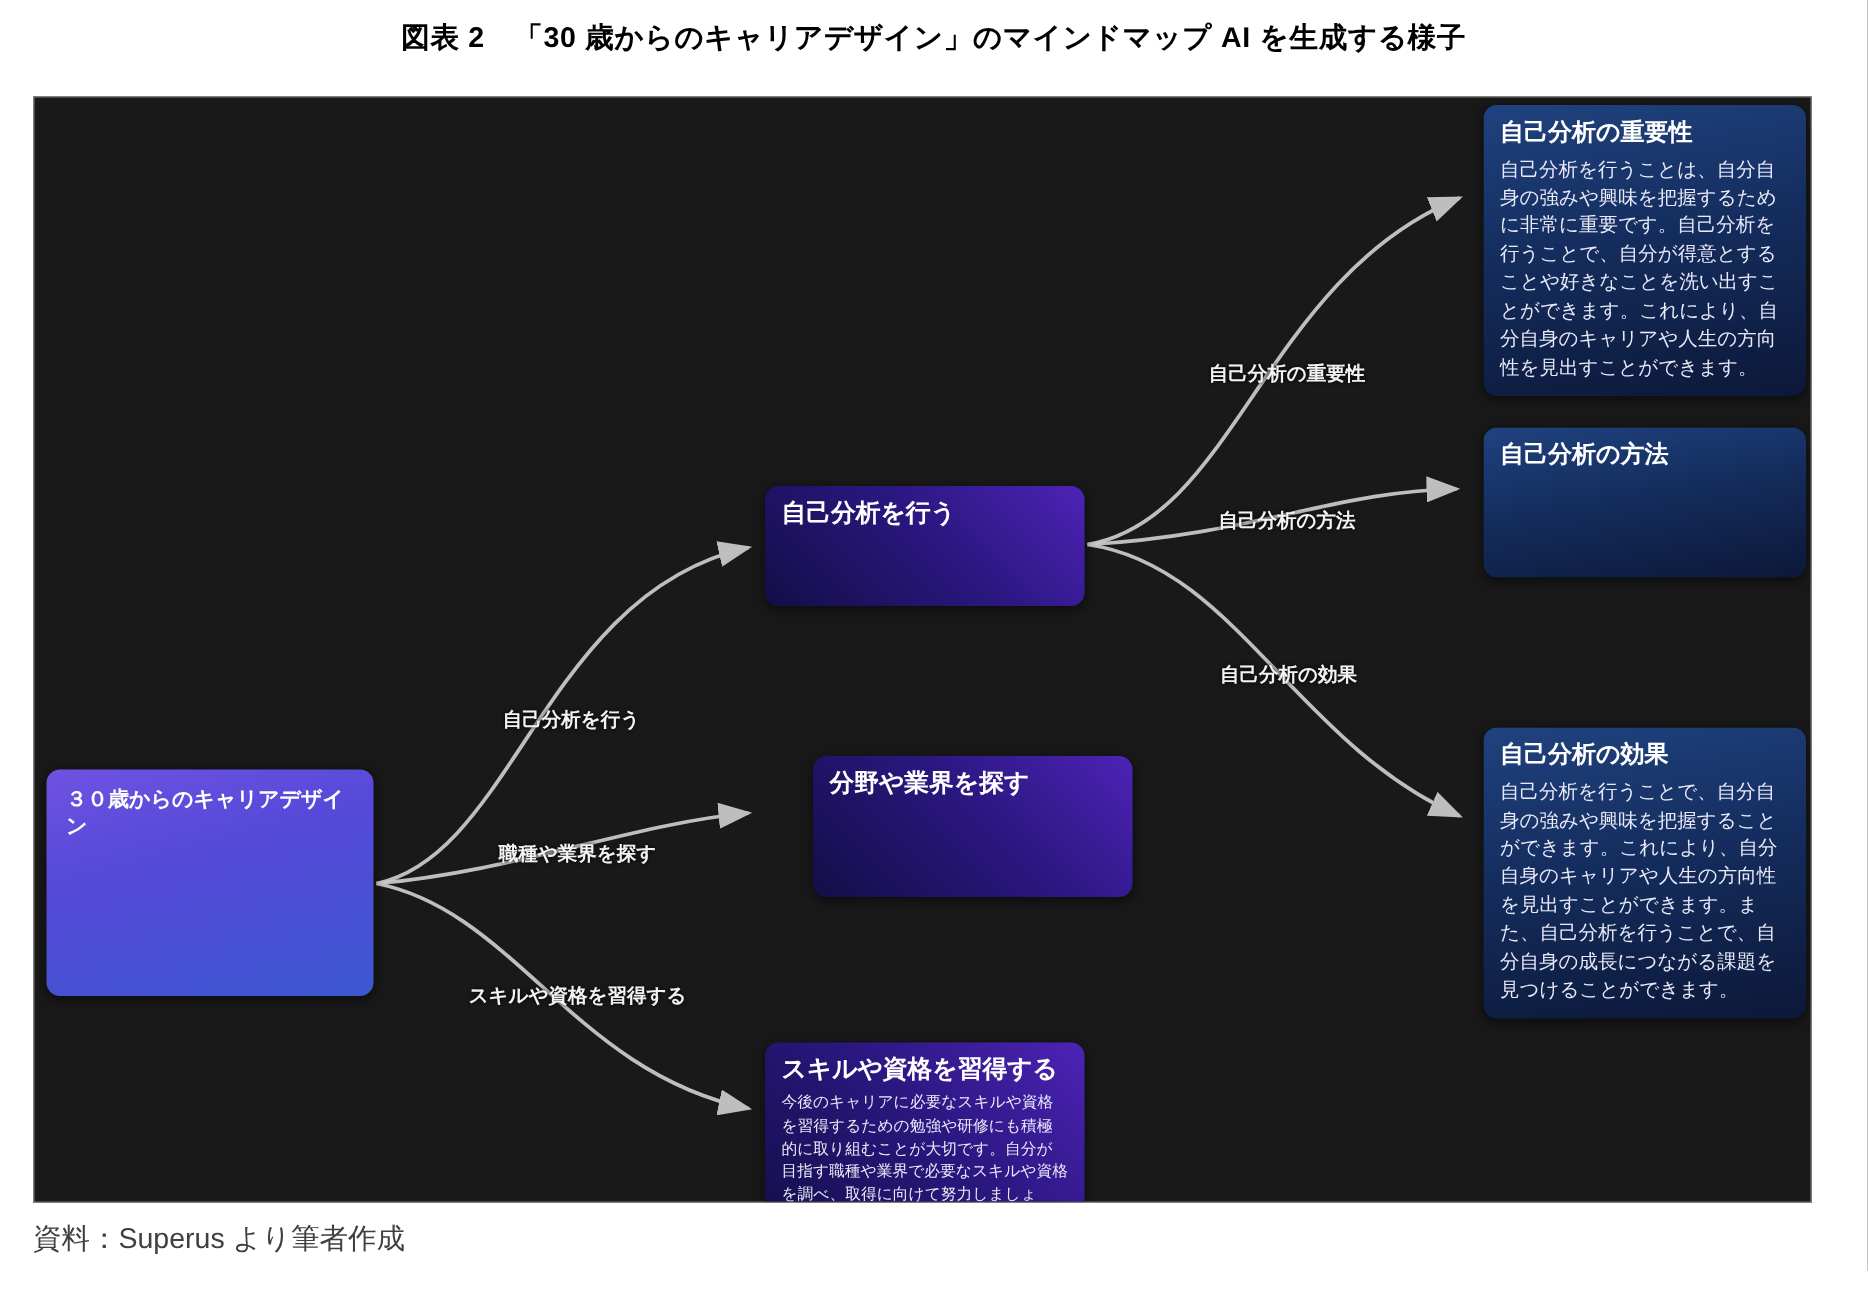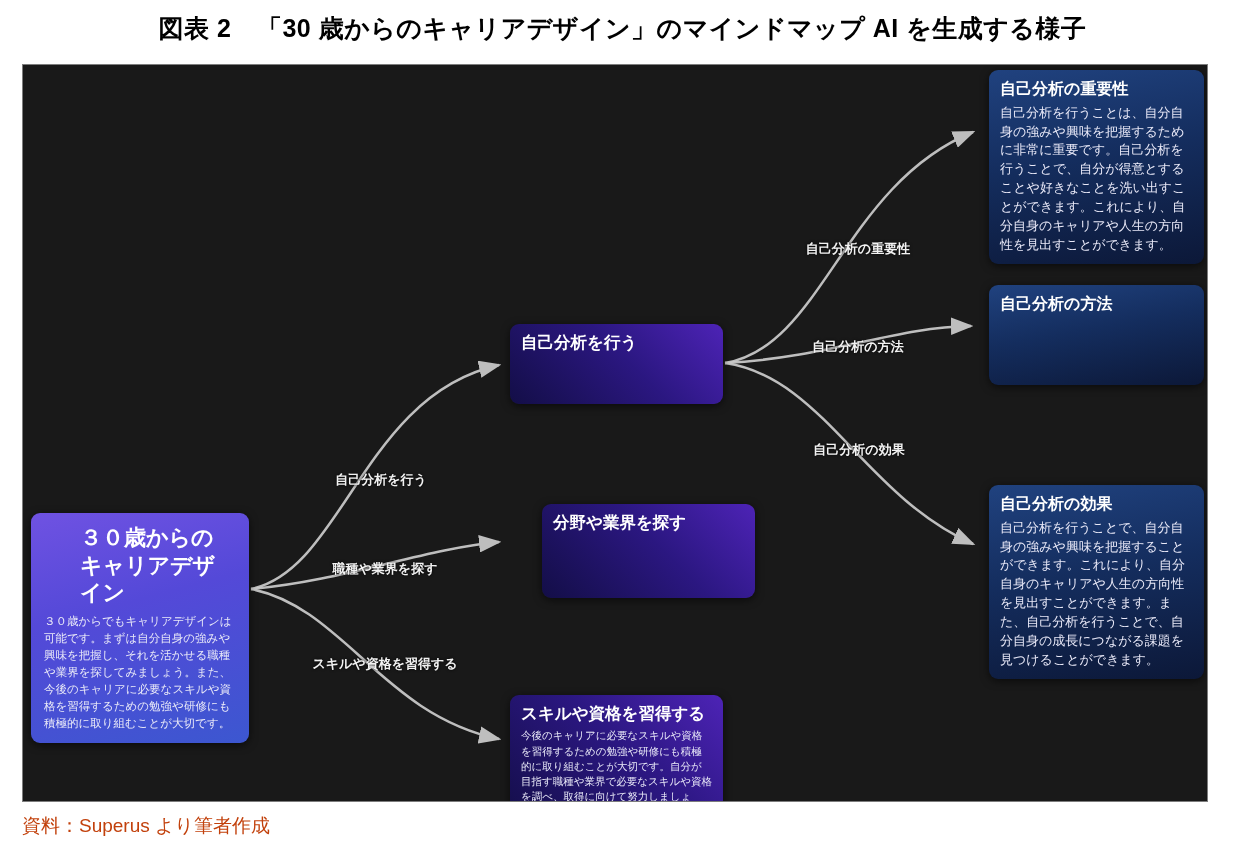--- a/index.html
+++ b/index.html
@@ -7,21 +7,21 @@
     width: 1245px; height: 861px;
     background: #ffffff;
     font-family: "Liberation Sans", "DejaVu Sans", sans-serif;
     position: relative;
     overflow: hidden;
   }
   .figure-title {
     position: absolute;
     top: 12px; left: 0; width: 1245px;
     text-align: center;
-    font-size: 25px;
+    font-size: 19px;
     font-weight: bold;
     color: #000000;
     letter-spacing: 0.5px;
   }
   .canvas {
     position: absolute;
     left: 22px; top: 64px;
     width: 1186px; height: 738px;
     background: #191919;
     border: 1px solid #7d7d7d;
@@ -45,21 +45,21 @@
     box-shadow: 0 2px 8px rgba(0,0,0,0.6);
     overflow: hidden;
   }
   .node-title { font-weight: bold; color: #ffffff; }
   .node-body { color: #e9e9f8; }
   .node-root {
     left: 8px; top: 448px; width: 218px; min-height: 151px;
     padding: 11px 13px;
     background: linear-gradient(165deg, #6f52e2 0%, #5449d8 40%, #3c57d0 100%);
   }
-  .node-root .node-title { font-size: 22px; line-height: 1.25; margin-bottom: 6px; margin-left: 36px; }
+  .node-root .node-title { font-size: 14px; line-height: 1.25; margin-bottom: 6px; }
   .node-root .node-body { font-size: 11.5px; line-height: 1.48; }
   .node-mid {
     width: 213px;
     padding: 8px 11px;
     background: linear-gradient(225deg, #4d23b6 0%, #2b1781 45%, #130e47 100%);
   }
   .node-mid .node-title { font-size: 16.5px; line-height: 1.3; margin-bottom: 4px; }
   .node-mid .node-body { font-size: 10.5px; line-height: 1.45; }
   #node-mid-1 { left: 487px; top: 259px; min-height: 80px; }
   #node-mid-2 { left: 476px; top: 439px; min-height: 94px; margin-left: 43px; }
@@ -71,21 +71,21 @@
   }
   .node-right .node-title { font-size: 16px; line-height: 1.3; margin-bottom: 4px; }
   .node-right .node-body { font-size: 13px; line-height: 1.45; }
   #node-right-1 { left: 966px; top: 5px; min-height: 117px; }
   #node-right-2 { left: 966px; top: 220px; min-height: 100px; }
   #node-right-3 { left: 966px; top: 420px; min-height: 116px; }
   .figure-caption {
     position: absolute;
     left: 22px; top: 813px;
     font-size: 19px;
-    color: #c2410c;
+    color: #404040;
   }
 </style>
 </head>
 <body>
 
 <div class="figure-title">図表 2　「30 歳からのキャリアデザイン」のマインドマップ AI を生成する様子</div>
 
 <div class="canvas">
 
   <svg class="edges-svg" viewBox="0 0 1186 738">
@@ -104,21 +104,20 @@
 
   <div class="edge-label" style="left:358px; top:415px;">自己分析を行う</div>
   <div class="edge-label" style="left:362px; top:504px;">職種や業界を探す</div>
   <div class="edge-label" style="left:362px; top:599px;">スキルや資格を習得する</div>
   <div class="edge-label" style="left:835px; top:184px;">自己分析の重要性</div>
   <div class="edge-label" style="left:835px; top:282px;">自己分析の方法</div>
   <div class="edge-label" style="left:836px; top:385px;">自己分析の効果</div>
 
   <div class="node node-root">
     <div class="node-title">３０歳からのキャリアデザイン</div>
-    <div class="node-body">３０歳からでもキャリアデザインは可能です。まずは自分自身の強みや興味を把握し、それを活かせる職種や業界を探してみましょう。また、今後のキャリアに必要なスキルや資格を習得するための勉強や研修にも積極的に取り組むことが大切です。</div>
   </div>
 
   <div class="node node-mid" id="node-mid-1">
     <div class="node-title">自己分析を行う</div>
   </div>
 
   <div class="node node-mid" id="node-mid-2">
     <div class="node-title">分野や業界を探す</div>
   </div>
 

